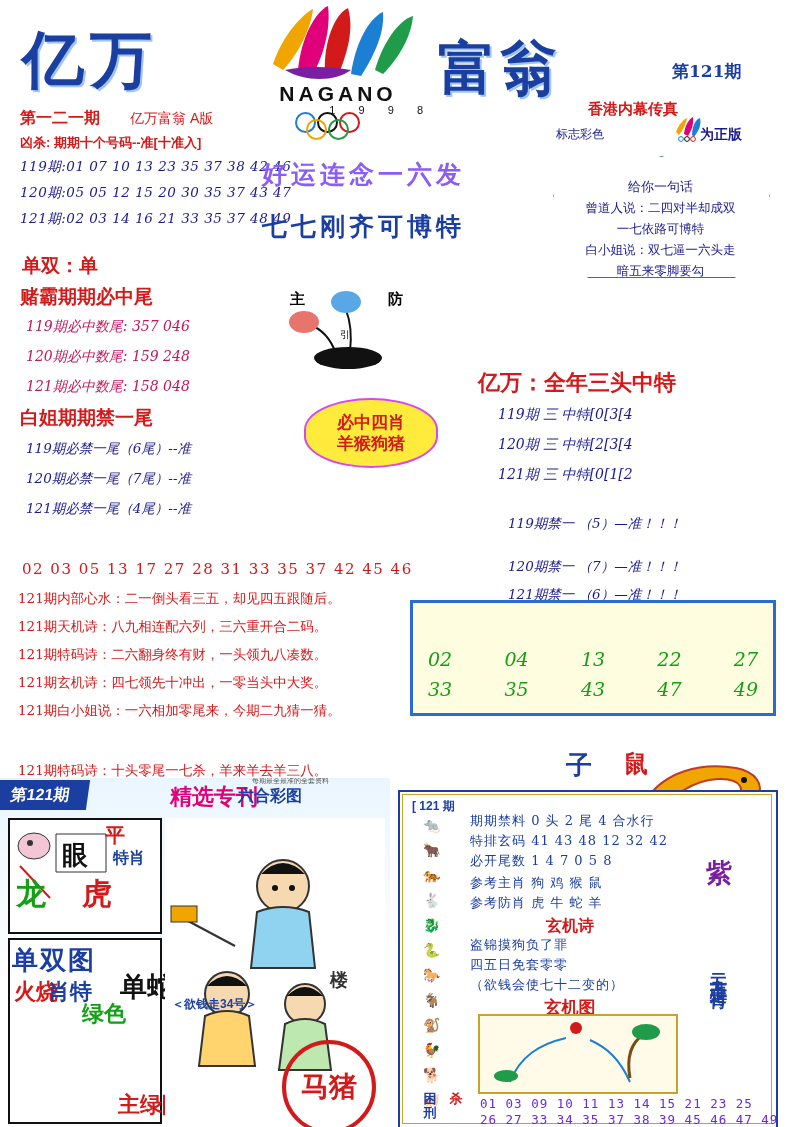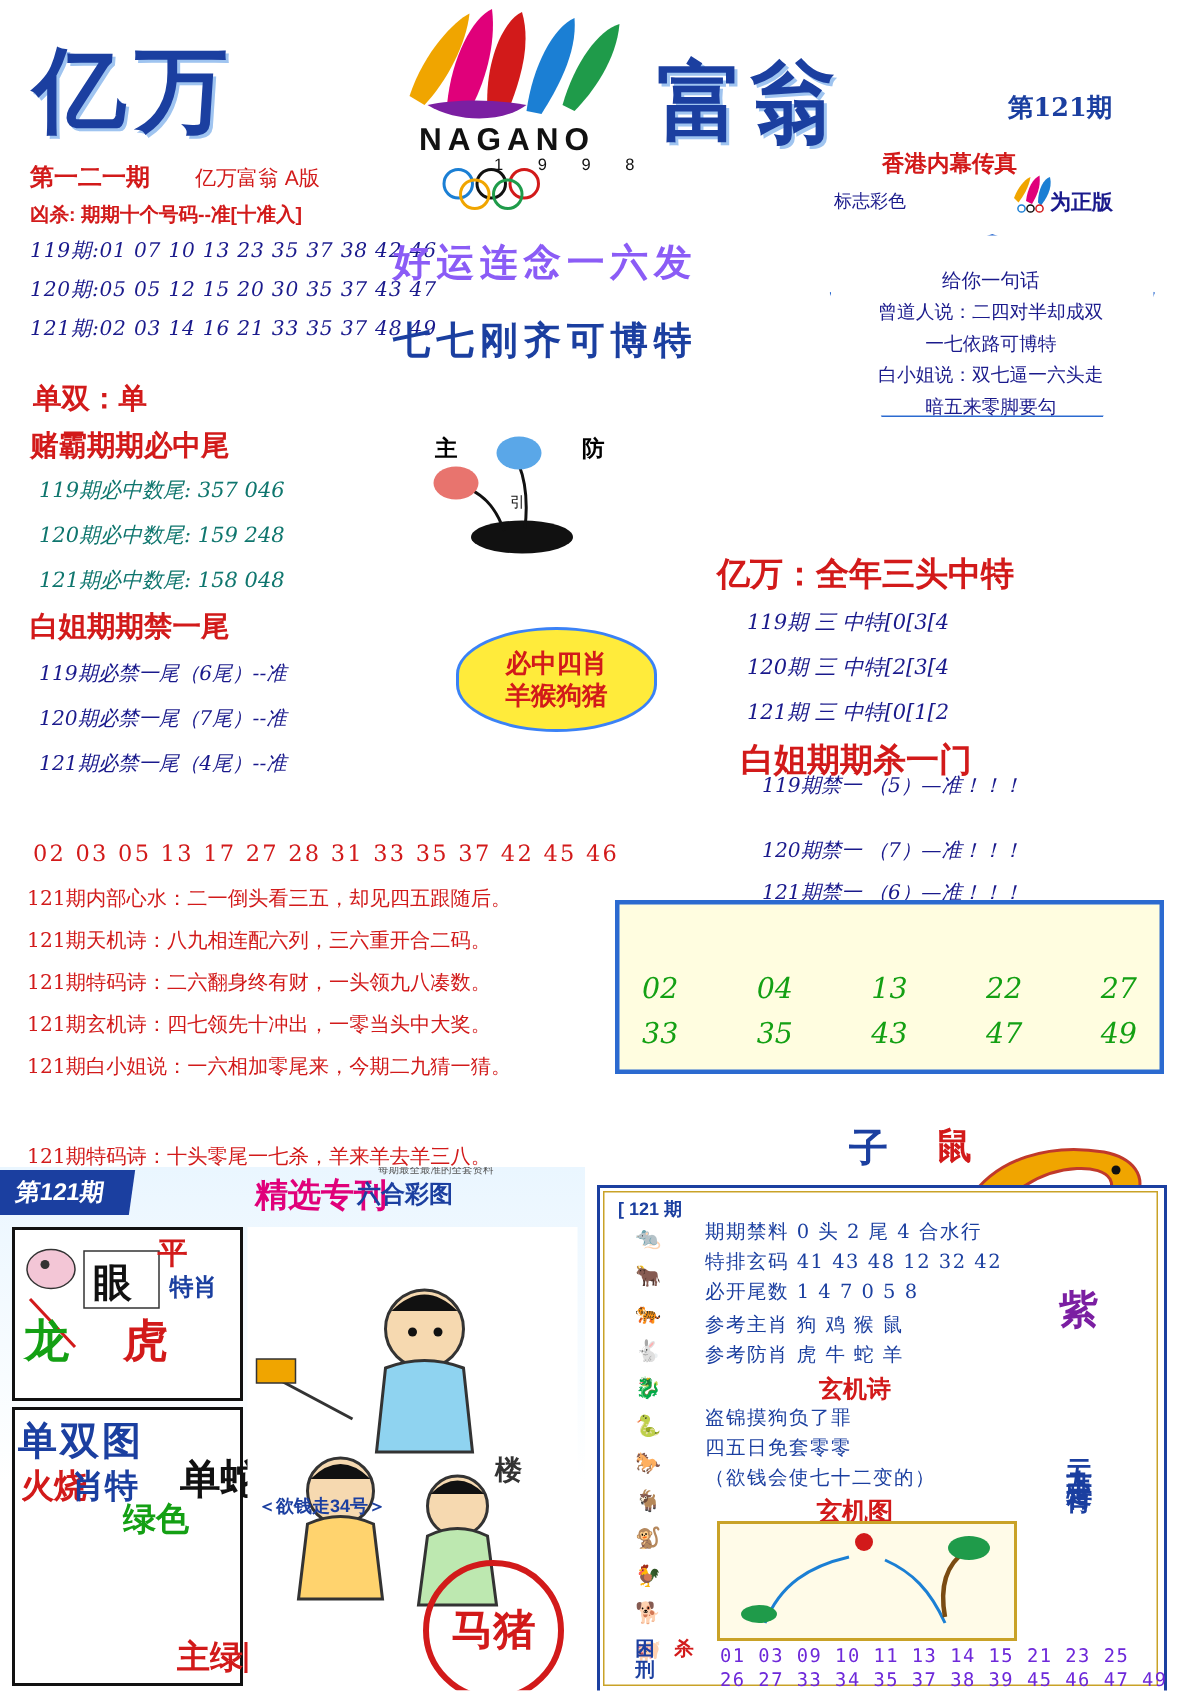--- a/index.html
+++ b/index.html
@@ -53,21 +53,21 @@
 
   
   .issue-label{position:absolute;left:20px;top:108px;font-size:16px;font-weight:bold;color:#d21a1a;}
   .book-label{position:absolute;left:130px;top:110px;font-size:14px;color:#d21a1a;}
   .killnum-hd{position:absolute;left:20px;top:134px;font-size:13px;color:#d21a1a;font-weight:bold;}
   .klist{position:absolute;left:20px;font-size:13.5px;color:#1a1a8c;font-family:"DejaVu Serif",serif;font-style:italic;letter-spacing:.5px;}
   .k1{top:158px;}.k2{top:184px;}.k3{top:210px;}
 
   .ds{position:absolute;left:22px;top:253px;font-size:19px;font-weight:bold;color:#d21a1a;}
   .dubahd{position:absolute;left:20px;top:284px;font-size:19px;font-weight:bold;color:#d21a1a;}
-  .dline{position:absolute;left:26px;font-size:14px;color:#0f766e;font-style:italic;font-family:"DejaVu Serif",serif;}
+  .dline{position:absolute;left:26px;font-size:14px;color:#be185d;font-style:italic;font-family:"DejaVu Serif",serif;}
   .d1{top:318px;}.d2{top:348px;}.d3{top:378px;}
 
   .baihd{position:absolute;left:20px;top:405px;font-size:19px;font-weight:bold;color:#d21a1a;}
   .bline{position:absolute;left:26px;font-size:13.5px;color:#1a1a8c;font-style:italic;font-family:"DejaVu Serif",serif;}
   .b1{top:440px;}.b2{top:470px;}.b3{top:500px;}
 
   .lzhd{position:absolute;left:20px;top:528px;font-size:19px;font-weight:bold;color:#d21a1a;}
   .lznums{position:absolute;left:22px;top:560px;font-size:15px;color:#d21a1a;font-family:"DejaVu Serif",serif;letter-spacing:1.5px;}
 
   .poem{position:absolute;left:18px;font-size:13.5px;color:#d21a1a;font-family:"DejaVu Serif",serif;}
@@ -76,23 +76,23 @@
 
   
   .lucky{position:absolute;left:262px;top:158px;font-size:25px;color:#8b5cf6;font-weight:bold;font-family:"DejaVu Serif",serif;letter-spacing:4px;}
   .lucky2{position:absolute;left:262px;top:210px;font-size:25px;color:#1b3fa0;font-weight:bold;font-family:"DejaVu Serif",serif;letter-spacing:4px;}
 
   .zhu{position:absolute;left:290px;top:290px;font-size:15px;font-weight:bold;color:#000;}
   .fang{position:absolute;left:388px;top:290px;font-size:15px;font-weight:bold;color:#000;}
   .fig{position:absolute;left:280px;top:280px;width:140px;height:100px;}
 
   .bizhong{
-    position:absolute;left:304px;top:418px;width:130px;height:66px;
+    position:absolute;left:304px;top:398px;width:130px;height:66px;
     background:#ffeb3b;border-radius:50%/45%;
-    border:2px solid #3b82f6;
+    border:2px solid #d946ef;
     display:flex;flex-direction:column;align-items:center;justify-content:center;
   }
   .bizhong div{font-size:17px;font-weight:bold;color:#d21a1a;line-height:1.25;}
 
   
   .pent{
     position:absolute;left:553px;top:156px;width:215px;height:120px;
     background:#fff;border:1px solid #2b6ad0;
     clip-path:polygon(50% 0%,100% 32%,84% 100%,16% 100%,0% 32%);
   }
@@ -262,21 +262,20 @@
   <div class="pent-l1">曾道人说：二四对半却成双</div>
   <div class="pent-l2">一七依路可博特</div>
   <div class="pent-l3">白小姐说：双七逼一六头走</div>
   <div class="pent-l4">暗五来零脚要勾</div>
 
   <div class="ywhd">亿万：全年三头中特</div>
   <div class="ywline y1">119期   三   中特[0[3[4</div>
   <div class="ywline y2">120期   三   中特[2[3[4</div>
   <div class="ywline y3">121期   三   中特[0[1[2</div>
 
-  <div class="bjhd">白姐期期杀一门</div>
   <div class="bjline j1">119期禁一  （5）—准！！！</div>
   <div class="bjline j2">120期禁一  （7）—准！！！</div>
   <div class="bjline j3">121期禁一  （6）—准！！！</div>
 
   <div class="msbox"></div>
   <div class="msrow msr1">
     <span>02</span>
     <span>04</span>
     <span>13</span>
     <span>22</span>

